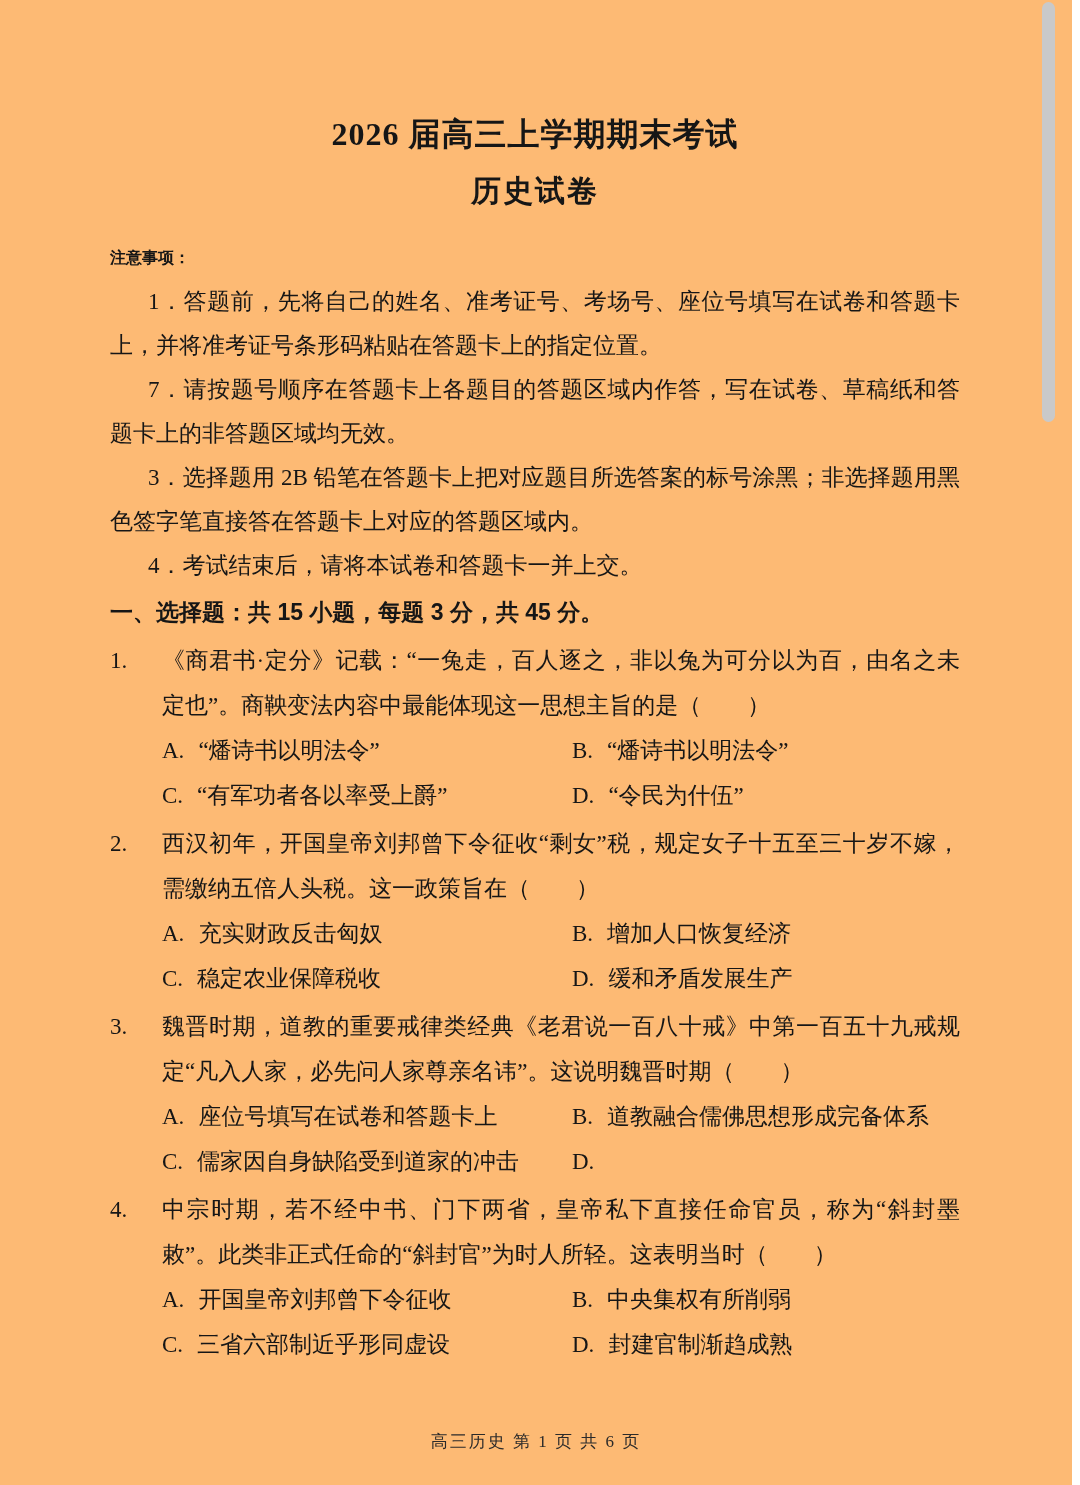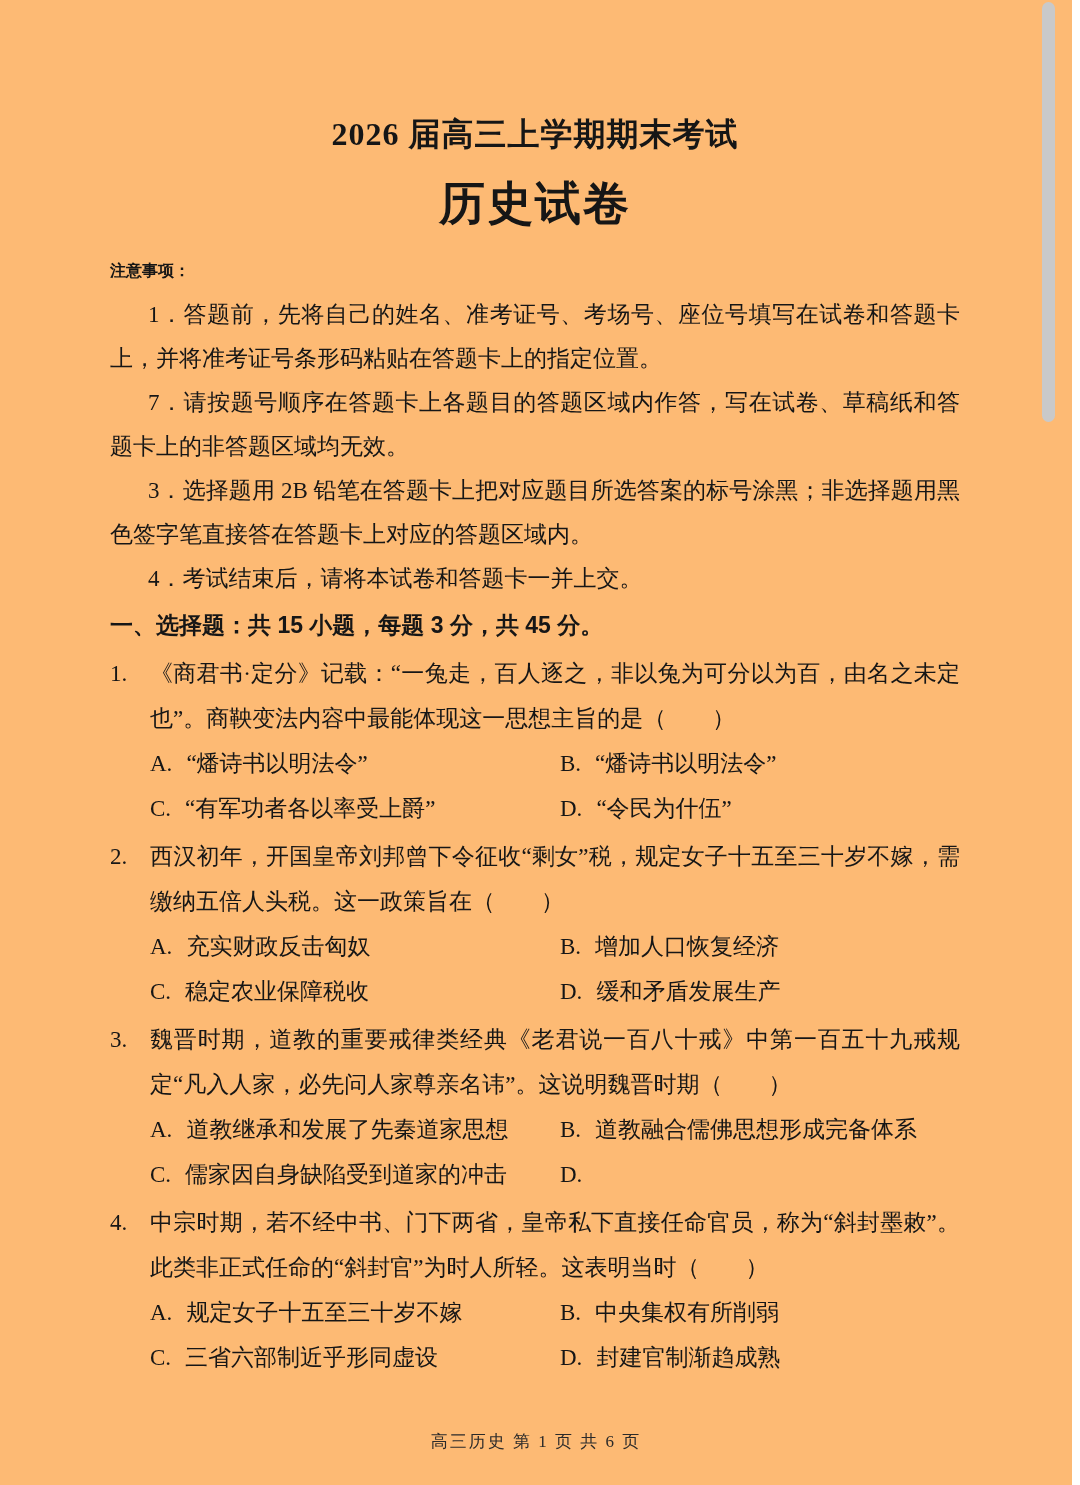--- a/index.html
+++ b/index.html
@@ -22,24 +22,24 @@
   }
   .exam-title {
     text-align: center;
     font-size: 32px;
     font-weight: 700;
     line-height: 44px;
     letter-spacing: 1px;
   }
   .subject-title {
     text-align: center;
-    font-size: 46px;
+    font-size: 30px;
     font-weight: 700;
     line-height: 62px;
-    margin-top: 17px;
+    margin-top: 4px;
     letter-spacing: 2px;
   }
   .notes-heading {
     font-family: "Liberation Sans", "DejaVu Sans", sans-serif;
     font-weight: 700;
     font-size: 16px;
     line-height: 44px;
     margin-top: 14px;
   }
   .note {
@@ -58,21 +58,21 @@
   .question {
     display: flex;
     font-size: 23px;
     line-height: 45px;
     margin-top: 3px;
   }
   .q-num {
     width: 40px;
     flex: none;
   }
-  .q-body { flex: 1; }
+  .q-body { flex: 1; margin-left: 12px; }
   .q-stem { text-align: justify; }
   .options {
     display: grid;
     grid-template-columns: 410px 1fr;
   }
   .option { display: flex; }
   .opt-label { margin-right: 14px; flex: none; }
   .footer {
     position: absolute;
     left: 0;
@@ -160,21 +160,21 @@
       </div>
     </div>
 
     <div class="question">
       <div class="q-num">3.</div>
       <div class="q-body">
         <div class="q-stem">魏晋时期，道教的重要戒律类经典《老君说一百八十戒》中第一百五十九戒规定“凡入人家，必先问人家尊亲名讳”。这说明魏晋时期（　　）</div>
         <div class="options">
           <div class="option">
             <span class="opt-label">A.</span>
-            <span class="opt-text">道教继承和发展了先秦道家思想</span>
+            <span class="opt-text">座位号填写在试卷和答题卡上</span>
           </div>
           <div class="option">
             <span class="opt-label">B.</span>
             <span class="opt-text">道教融合儒佛思想形成完备体系</span>
           </div>
           <div class="option">
             <span class="opt-label">C.</span>
             <span class="opt-text">儒家因自身缺陷受到道家的冲击</span>
           </div>
           <div class="option">
@@ -184,21 +184,21 @@
       </div>
     </div>
 
     <div class="question">
       <div class="q-num">4.</div>
       <div class="q-body">
         <div class="q-stem">中宗时期，若不经中书、门下两省，皇帝私下直接任命官员，称为“斜封墨敕”。此类非正式任命的“斜封官”为时人所轻。这表明当时（　　）</div>
         <div class="options">
           <div class="option">
             <span class="opt-label">A.</span>
-            <span class="opt-text">规定女子十五至三十岁不嫁</span>
+            <span class="opt-text">开国皇帝刘邦曾下令征收</span>
           </div>
           <div class="option">
             <span class="opt-label">B.</span>
             <span class="opt-text">中央集权有所削弱</span>
           </div>
           <div class="option">
             <span class="opt-label">C.</span>
             <span class="opt-text">三省六部制近乎形同虚设</span>
           </div>
           <div class="option">

